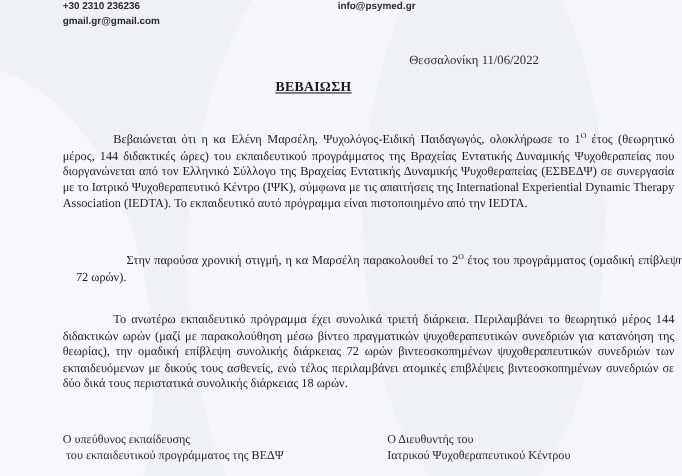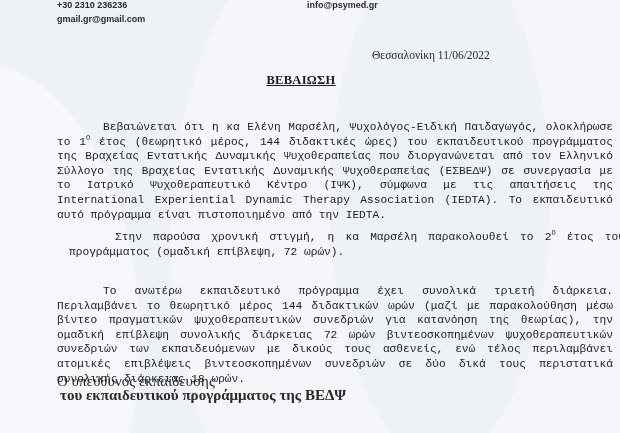--- a/index.html
+++ b/index.html
@@ -25,42 +25,41 @@
       font-weight: bold; font-size: 9px; color: #2a2a2a; line-height: 14px;
     }
     .contact-left { left: 57px; top: -2px; }
     .contact-right { left: 307px; top: -2px; }
 
     .date-line {
       position: absolute; left: 372px; top: 49px;
       font-size: 11.5px; color: #2a2a2a;
     }
     .title {
-      position: absolute; left: 16px; width: 536px; top: 70px; text-align: center;
+      position: absolute; left: 0; width: 536px; top: 70px; text-align: center;
     }
     .title span {
       font-weight: bold; font-size: 12.5px; text-decoration: underline;
       letter-spacing: 0.3px; padding-left: 34px;
     }
     .para {
       position: absolute; left: 57px; width: 556px;
       font-size: 11.2px; line-height: 14.6px; text-align: justify;
       text-indent: 46px;
-      font-family: Liberation Mono, monospace;
     }
     .p1 { top: 120px; }
     .p2 { top: 230px; margin-left: 12px; }
     .p3 { top: 284px; }
     sup { font-size: 7px; line-height: 0; vertical-align: 5px; }
 
     .sig {
-      position: absolute; top: 374px; font-size: 15px; line-height: 14px; color: #2a2a2a;
+      position: absolute; top: 393px; font-size: 11px; line-height: 14px; color: #2a2a2a;
     }
     .sig-left { left: 57px; }
-    .sig-left .l2 { padding-left: 3px; font-weight: bold; }
+    .sig-left .l2 { padding-left: 3px; }
     .sig-right { left: 352px; }
   </style>
 </head>
 <body>
 
 <div class="watermark wm1"></div>
 <div class="watermark wm2"></div>
 <div class="watermark wm3"></div>
 
 <div class="page">
@@ -83,15 +82,17 @@
 
   <div class="para p2"><span>Στην παρούσα χρονική στιγμή, η κα Μαρσέλη παρακολουθεί το 2</span><sup>Ο</sup><span> έτος του προγράμματος (ομαδική επίβλεψη, 72 ωρών).</span></div>
 
   <div class="para p3">Το ανωτέρω εκπαιδευτικό πρόγραμμα έχει συνολικά τριετή διάρκεια. Περιλαμβάνει το θεωρητικό μέρος 144 διδακτικών ωρών (μαζί με παρακολούθηση μέσω βίντεο πραγματικών ψυχοθεραπευτικών συνεδριών για κατανόηση της θεωρίας), την ομαδική επίβλεψη συνολικής διάρκειας 72 ωρών βιντεοσκοπημένων ψυχοθεραπευτικών συνεδριών των εκπαιδευόμενων με δικούς τους ασθενείς, ενώ τέλος περιλαμβάνει ατομικές επιβλέψεις βιντεοσκοπημένων συνεδριών σε δύο δικά τους περιστατικά συνολικής διάρκειας 18 ωρών.</div>
 
   <div class="sig sig-left">
     <div>Ο υπεύθυνος εκπαίδευσης</div>
     <div class="l2">του εκπαιδευτικού προγράμματος της ΒΕΔΨ</div>
   </div>
   <div class="sig sig-right">
+    <div>Ο Διευθυντής του</div>
+    <div>Ιατρικού Ψυχοθεραπευτικού Κέντρου</div>
   </div>
 
 </div>
 
 </body></html>

